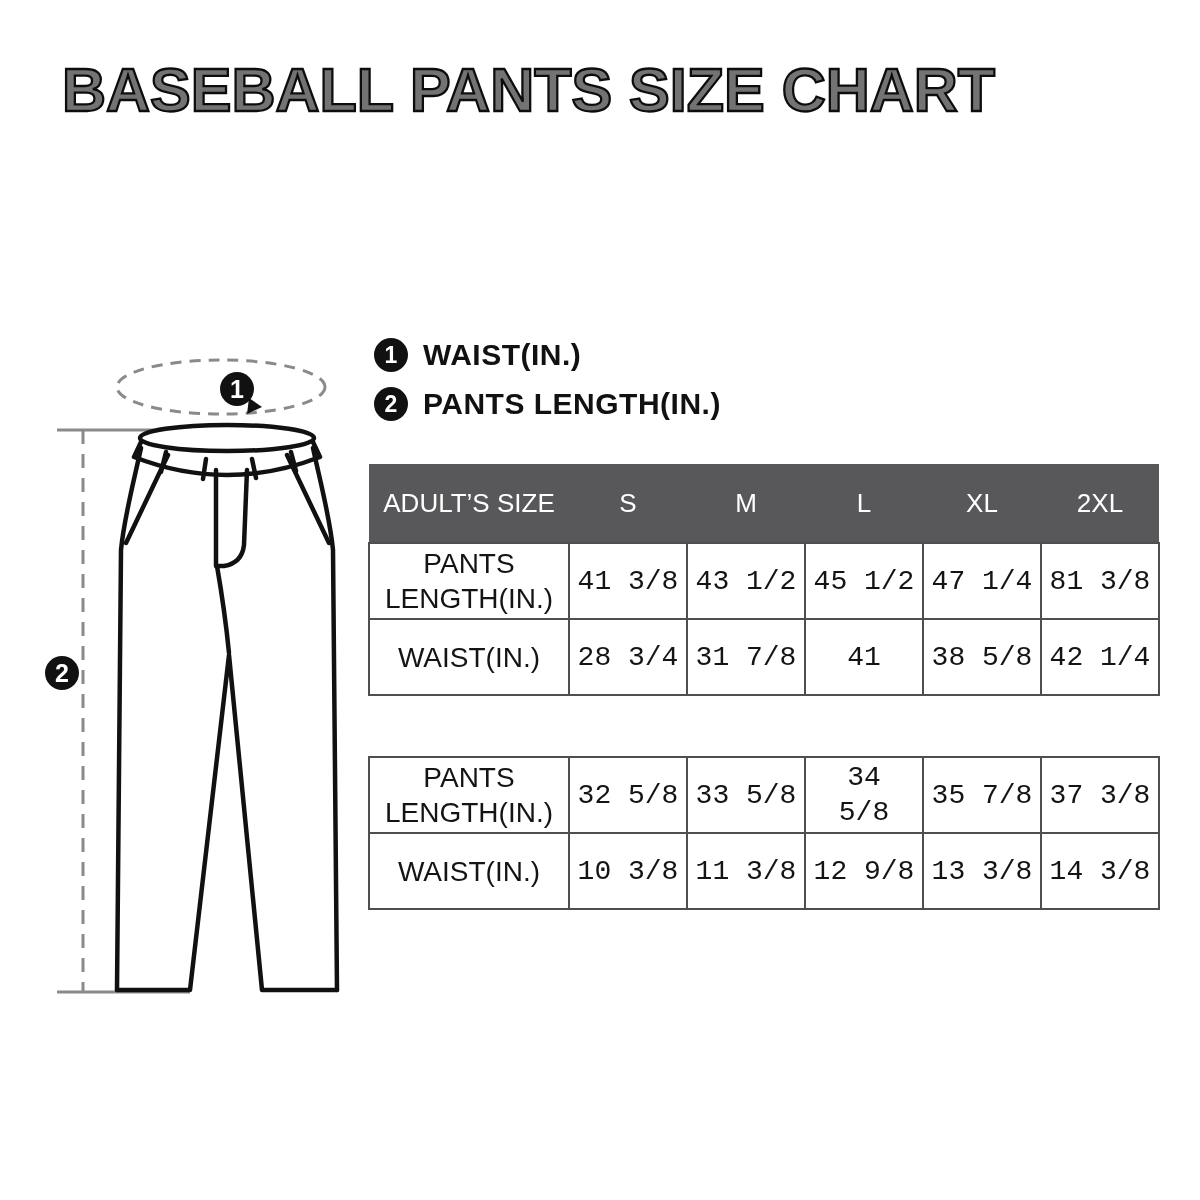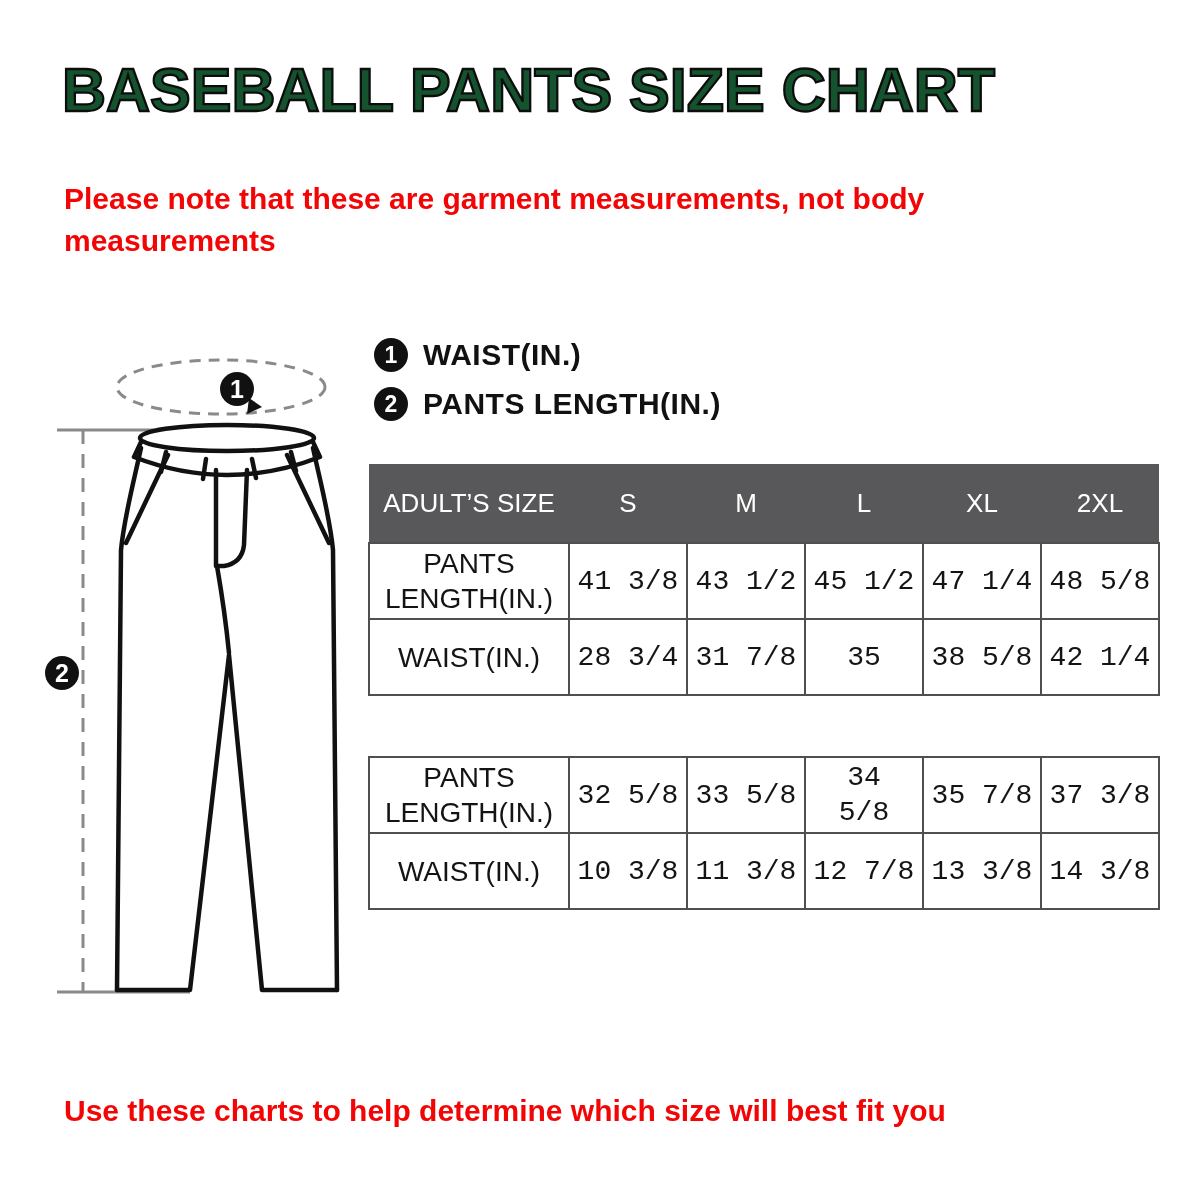--- a/index.html
+++ b/index.html
@@ -3,21 +3,21 @@
 <meta charset="utf-8">
 <style>
   html,body{margin:0;padding:0;background:#ffffff;}
   #stage{
     position:relative;width:1200px;height:1200px;background:#ffffff;overflow:hidden;
     font-family:"Liberation Sans", sans-serif;color:#141414;
   }
   
   .title{
     position:absolute;left:62px;top:58px;width:1080px;
-    font-size:61px;line-height:1.05;font-weight:bold;color:#14532d;
+    font-size:61px;line-height:1.05;font-weight:bold;color:#737373;
     letter-spacing:0px;-webkit-text-stroke:2.3px #0d0d0d;white-space:nowrap;
   }
   .note{
     position:absolute;left:64px;color:#f40505;font-weight:bold;
     font-size:30px;line-height:1.4;
   }
   .note-top{top:178px;width:1010px;}
   .note-bottom{top:1090px;width:1100px;}
   
   .legend{position:absolute;left:374px;top:338px;display:flex;flex-direction:column;gap:15px;}
@@ -49,21 +49,20 @@
   td.num{white-space:pre-wrap;font-family:Liberation Mono, monospace;}
   td.lbl{font-size:27px;}
 </style>
 </head>
 <body>
 
 <div id="stage">
 
   <div class="title">BASEBALL PANTS SIZE CHART</div>
 
-  <div class="note note-top">Please note that these are garment measurements, not body measurements</div>
 
   <div class="legend">
     <div class="legend-row">
       <span class="marker-dot">1</span>
       <span class="legend-label">WAIST(IN.)</span>
     </div>
     <div class="legend-row">
       <span class="marker-dot">2</span>
       <span class="legend-label">PANTS LENGTH(IN.)</span>
     </div>
@@ -127,27 +126,27 @@
       <th>L</th>
       <th>XL</th>
       <th>2XL</th>
     </tr>
     <tr>
       <td class="lbl">PANTS LENGTH(IN.)</td>
       <td class="num">41 3/8</td>
       <td class="num">43 1/2</td>
       <td class="num">45 1/2</td>
       <td class="num">47 1/4</td>
-      <td class="num">48 5/8</td>
+      <td class="num">81 3/8</td>
     </tr>
     <tr>
       <td class="lbl">WAIST(IN.)</td>
       <td class="num">28 3/4</td>
       <td class="num">31 7/8</td>
-      <td class="num">35</td>
+      <td class="num">41</td>
       <td class="num">38 5/8</td>
       <td class="num">42 1/4</td>
     </tr>
   </tbody>
     </table>
 
   <table class="size-table youth-table">
     <colgroup>
       <col style="width:200px">
         <col style="width:118px">
@@ -162,22 +161,21 @@
       <td class="num">32 5/8</td>
       <td class="num">33 5/8</td>
       <td class="num">34  5/8</td>
       <td class="num">35 7/8</td>
       <td class="num">37 3/8</td>
     </tr>
     <tr>
       <td class="lbl">WAIST(IN.)</td>
       <td class="num">10 3/8</td>
       <td class="num">11 3/8</td>
-      <td class="num">12 7/8</td>
+      <td class="num">12 9/8</td>
       <td class="num">13 3/8</td>
       <td class="num">14 3/8</td>
     </tr>
   </tbody>
     </table>
 
-  <div class="note note-bottom">Use these charts to help determine which size will best fit you</div>
 
 </div>
 
 </body></html>

